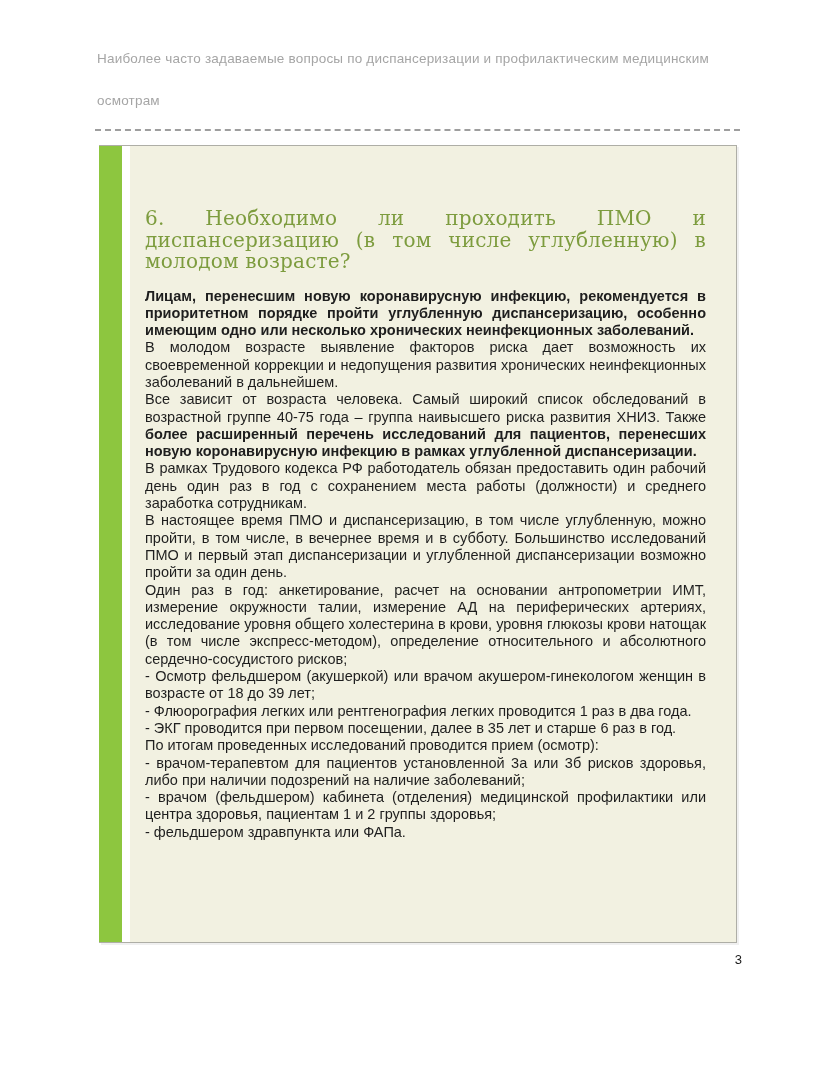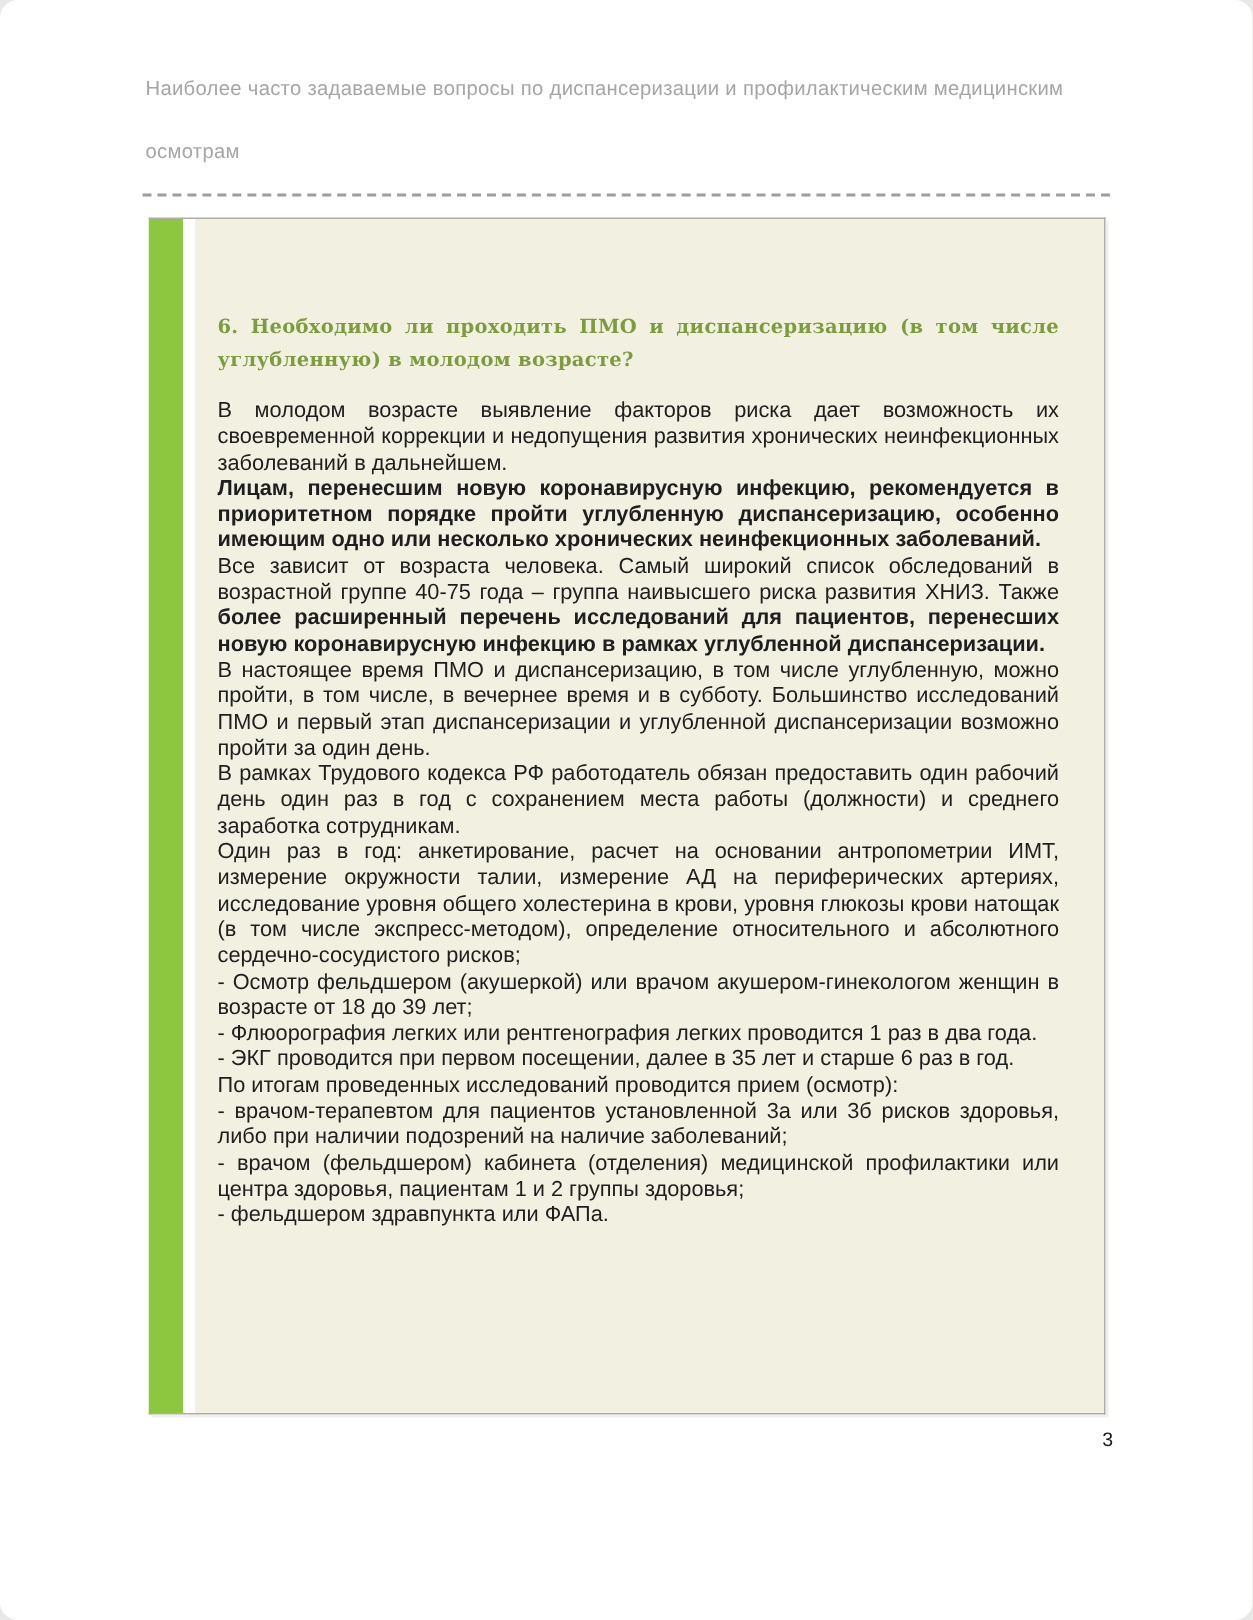--- a/index.html
+++ b/index.html
@@ -11,21 +11,20 @@
     --body-text:#1e1e1e;
   }
   *{margin:0;padding:0;box-sizing:border-box;}
   html,body{background:#e9e9e9;}
   .page{
     position:relative;
     width:835px;height:1080px;
     background:#ffffff;
     font-family:"Liberation Sans", sans-serif;
     overflow:hidden;
-    border-radius:12px;
   }
   .doc-header{
     position:absolute;
     left:97px;top:38px;width:628px;
     color:var(--header-gray);
     font-size:13.5px;
     line-height:42px;
     letter-spacing:0.2px;
   }
   .dashed-rule{
@@ -55,22 +54,22 @@
     flex:0 0 auto;
   }
   .panel-content{
     flex:1 1 auto;
     background:var(--panel-bg);
     padding:60px 30px 20px 15px;
     overflow:hidden;
   }
   .section-heading{
     font-family:"DejaVu Serif", serif;
-    font-weight:bold;
-    font-size:13px;
+    font-weight:normal;
+    font-size:20px;
     line-height:21.5px;
     color:var(--heading);
     text-align:justify;
     letter-spacing:0.2px;
     margin-top:2px;
     margin-bottom:15px;
   }
   .body-para{
     font-size:14.5px;
     line-height:17.3px;
@@ -94,25 +93,25 @@
 <div class="page">
   <div class="doc-header">Наиболее часто задаваемые вопросы по диспансеризации и профилактическим медицинским осмотрам</div>
 
   <div class="dashed-rule"></div>
 
   <div class="panel">
     <div class="green-bar"></div>
     <div class="panel-gap"></div>
     <div class="panel-content">
         <div class="section-heading">6. Необходимо ли проходить ПМО и диспансеризацию (в том числе углубленную) в молодом возрасте?</div>
+        <p class="body-para"><span class="b">Лицам, перенесшим новую коронавирусную инфекцию, рекомендуется в приоритетном порядке пройти углубленную диспансеризацию, особенно имеющим одно или несколько хронических неинфекционных заболеваний.</span></p>
         <p class="body-para"><span>В молодом возрасте выявление факторов риска дает возможность их своевременной коррекции и недопущения развития хронических неинфекционных заболеваний в дальнейшем.</span></p>
-        <p class="body-para"><span class="b">Лицам, перенесшим новую коронавирусную инфекцию, рекомендуется в приоритетном порядке пройти углубленную диспансеризацию, особенно имеющим одно или несколько хронических неинфекционных заболеваний.</span></p>
         <p class="body-para"><span>Все зависит от возраста человека. Самый широкий список обследований в возрастной группе 40-75 года – группа наивысшего риска развития ХНИЗ. Также </span><span class="b">более расширенный перечень исследований для пациентов, перенесших новую коронавирусную инфекцию в рамках углубленной диспансеризации.</span></p>
+        <p class="body-para"><span>В рамках Трудового кодекса РФ работодатель обязан предоставить один рабочий день один раз в год с сохранением места работы (должности) и среднего заработка сотрудникам.</span></p>
         <p class="body-para"><span>В настоящее время ПМО и диспансеризацию, в том числе углубленную, можно пройти, в том числе, в вечернее время и в субботу. Большинство исследований ПМО и первый этап диспансеризации и углубленной диспансеризации возможно пройти за один день.</span></p>
-        <p class="body-para"><span>В рамках Трудового кодекса РФ работодатель обязан предоставить один рабочий день один раз в год с сохранением места работы (должности) и среднего заработка сотрудникам.</span></p>
         <p class="body-para"><span>Один раз в год: анкетирование, расчет на основании антропометрии ИМТ, измерение окружности талии, измерение АД на периферических артериях, исследование уровня общего холестерина в крови, уровня глюкозы крови натощак (в том числе экспресс-методом), определение относительного и абсолютного сердечно-сосудистого рисков;</span></p>
         <p class="body-para"><span>- Осмотр фельдшером (акушеркой) или врачом акушером-гинекологом женщин в возрасте от 18 до 39 лет;</span></p>
         <p class="body-para"><span>- Флюорография легких или рентгенография легких проводится 1 раз в два года.</span></p>
         <p class="body-para"><span>- ЭКГ проводится при первом посещении, далее в 35 лет и старше 6 раз в год.</span></p>
         <p class="body-para"><span>По итогам проведенных исследований проводится прием (осмотр):</span></p>
         <p class="body-para"><span>- врачом-терапевтом для пациентов установленной 3а или 3б рисков здоровья, либо при наличии подозрений на наличие заболеваний;</span></p>
         <p class="body-para"><span>- врачом (фельдшером) кабинета (отделения) медицинской профилактики или центра здоровья, пациентам 1 и 2 группы здоровья;</span></p>
         <p class="body-para"><span>- фельдшером здравпункта или ФАПа.</span></p>
       </div>
   </div>

